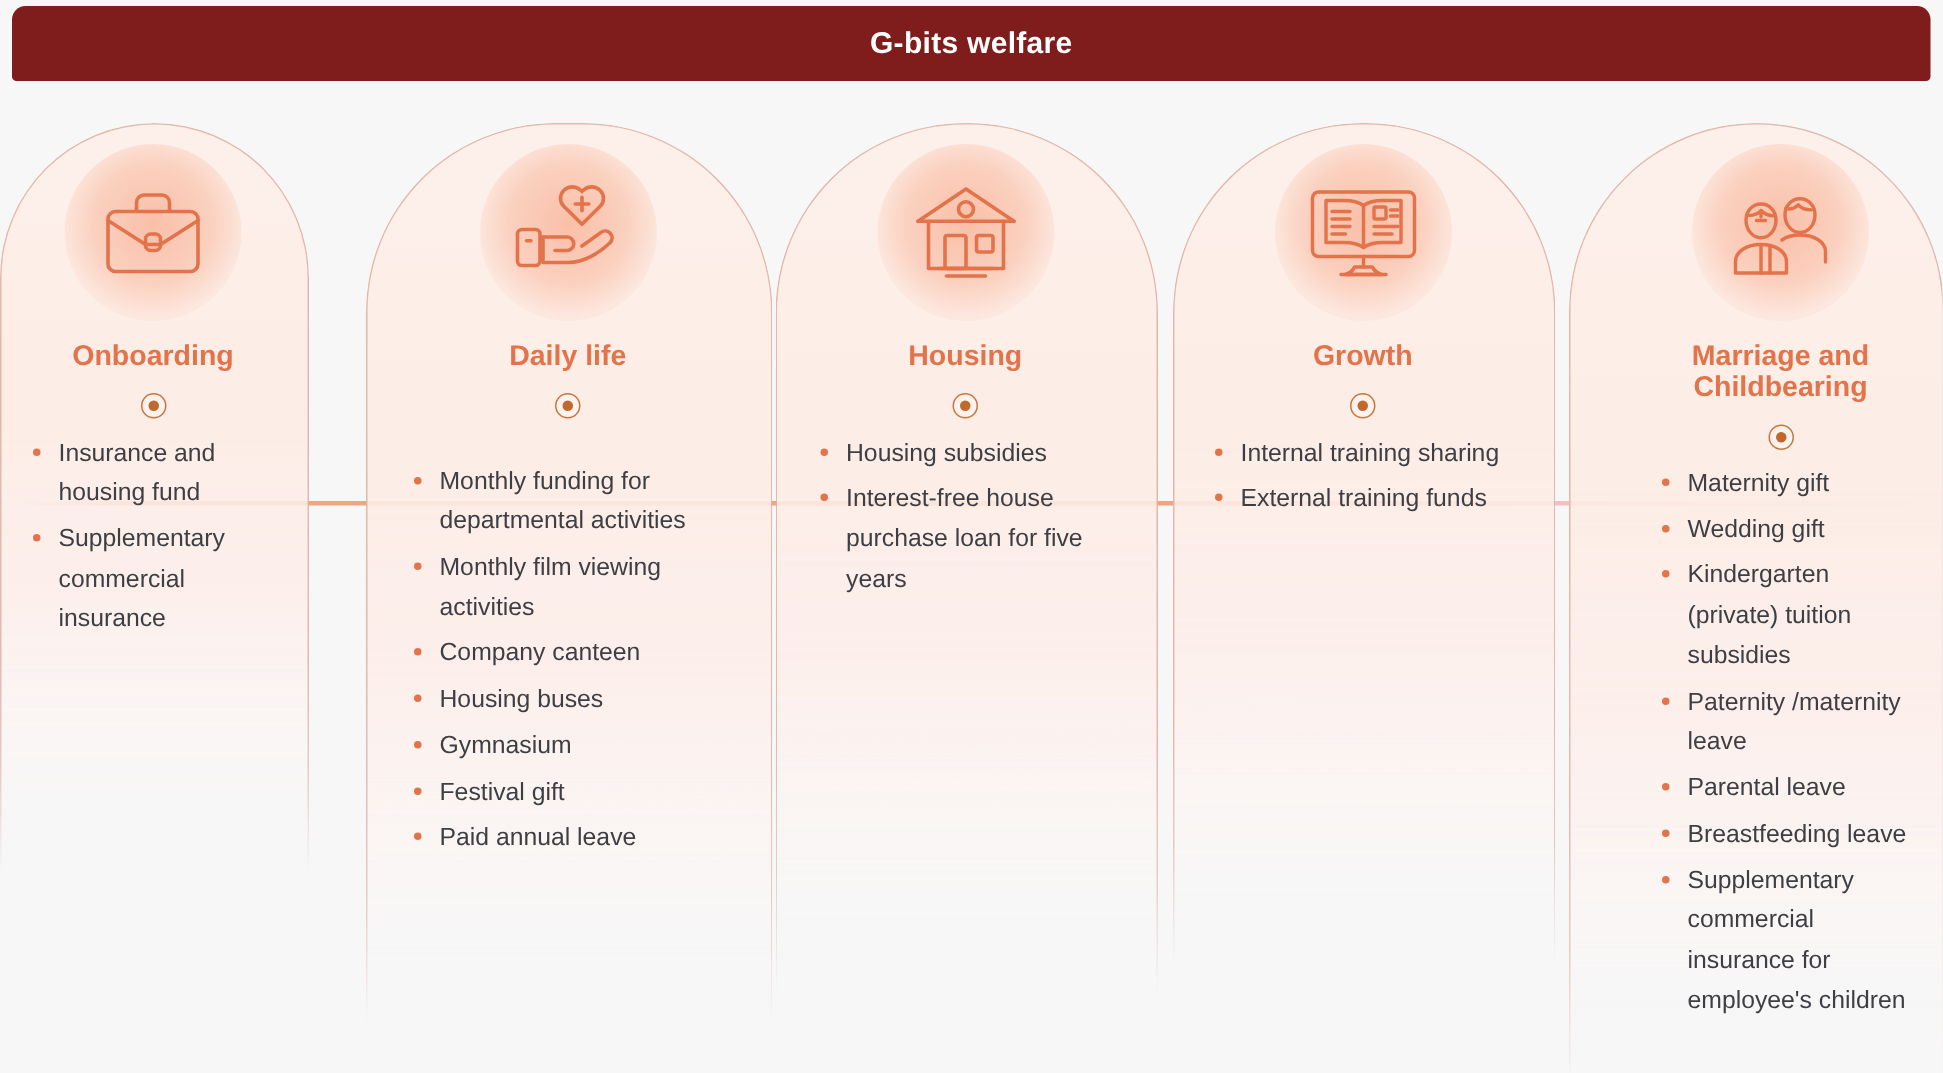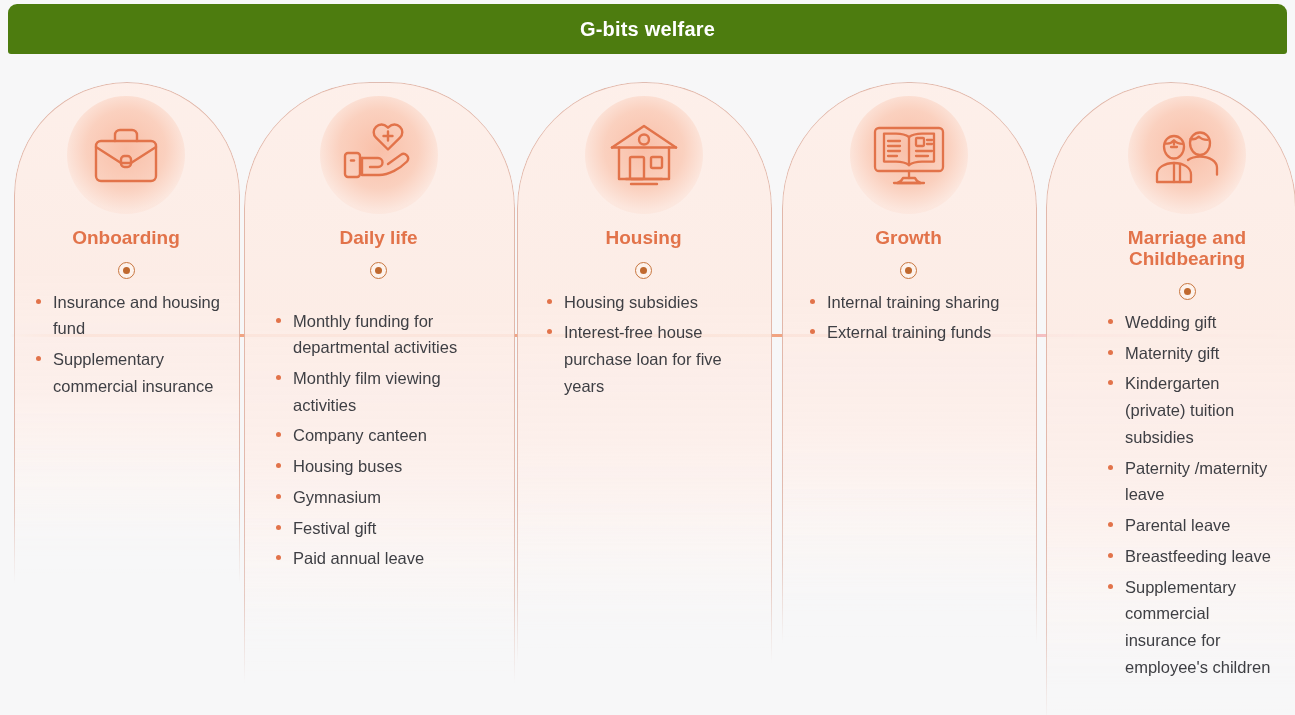--- a/index.html
+++ b/index.html
@@ -6,21 +6,21 @@
   body{
     width:1295px;height:715px;
     background:#f7f7f8;
     font-family:"Liberation Sans", sans-serif;
     overflow:hidden;
     position:relative;
   }
   
   .header-bar{
     position:absolute;left:8px;top:4px;width:1279px;height:50px;
-    background:#4d7c0f;
+    background:#7f1d1d;
     border-radius:9px 9px 3px 3px;
     display:flex;align-items:center;justify-content:center;
     box-sizing:border-box;
     text-align:center;
   }
   .header-title{
     color:#ffffff;font-size:20px;font-weight:bold;letter-spacing:.2px;
   }
   
   .board{
@@ -106,21 +106,21 @@
     font-size:16.5px;
     line-height:1.62;
     padding-left:17px;
     margin-bottom:4px;
   }
   ul.bullets li:before{
     content:"";position:absolute;left:0;top:10px;
     width:5px;height:5px;border-radius:50%;background:#e2734a;
   }
   
-  #col-0{left:14px;width:224px;}
+  #col-0{left:0;width:204px;}
   #col-0 .card-shape{height:500px;}
   #col-1{left:244px;width:269px;}
   #col-1 .card-shape{height:600px;}
   #col-2{left:517px;width:253px;}
   #col-2 .card-shape{height:580px;}
   #col-3{left:782px;width:253px;}
   #col-3 .card-shape{height:560px;}
   #col-4{left:1046px;width:248px;padding-left:34px;}
   #col-4 .card-shape{height:640px;}
   #col-4 ul.bullets{padding-left:28px;}
@@ -273,22 +273,22 @@
           <path d="M36 45v17"></path>
         </svg>
       </div>
       <div class="card-title">Marriage and Childbearing</div>
       <div class="node-row">
         <div class="node">
             <div class="node-dot"></div>
           </div>
       </div>
       <ul class="bullets">
+        <li>Maternity gift</li>
         <li>Wedding gift</li>
-        <li>Maternity gift</li>
         <li>Kindergarten (private) tuition subsidies</li>
         <li>Paternity /maternity leave</li>
         <li>Parental leave</li>
         <li>Breastfeeding leave</li>
         <li>Supplementary commercial insurance for employee's children</li>
       </ul>
     </div>
   </div>
 
 </div>

